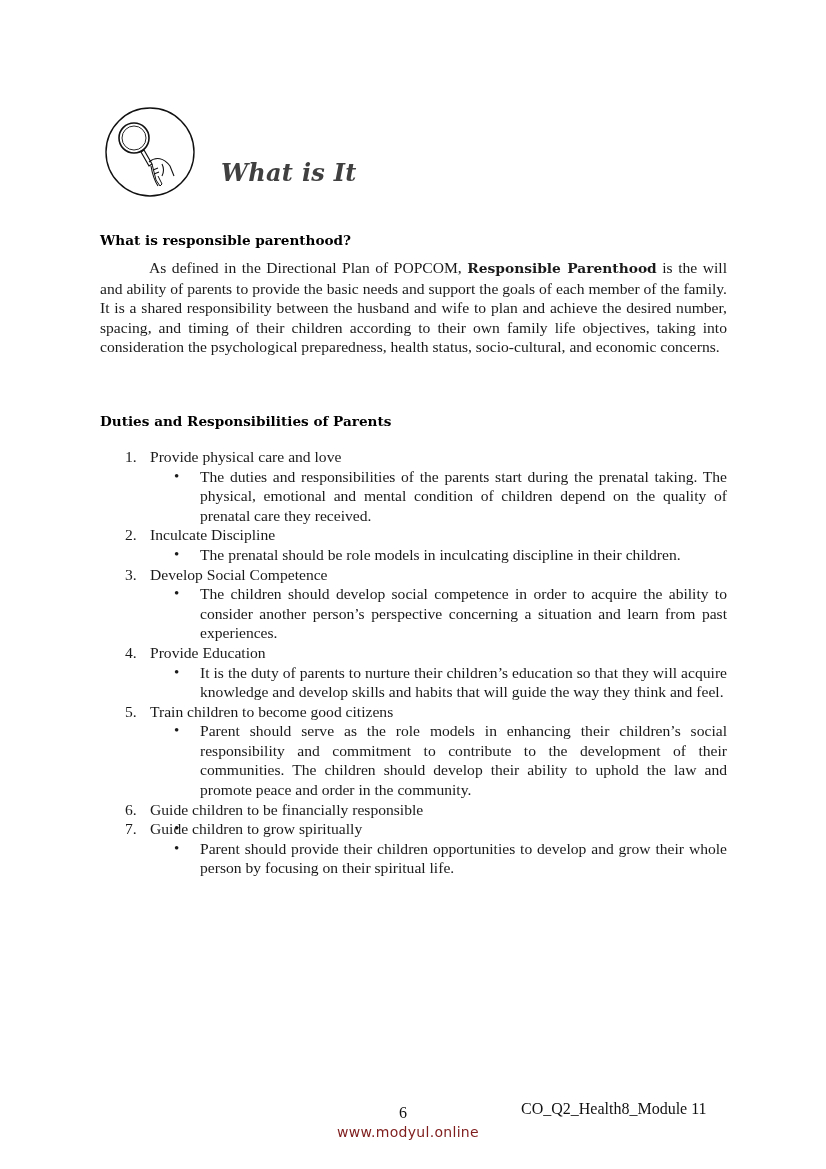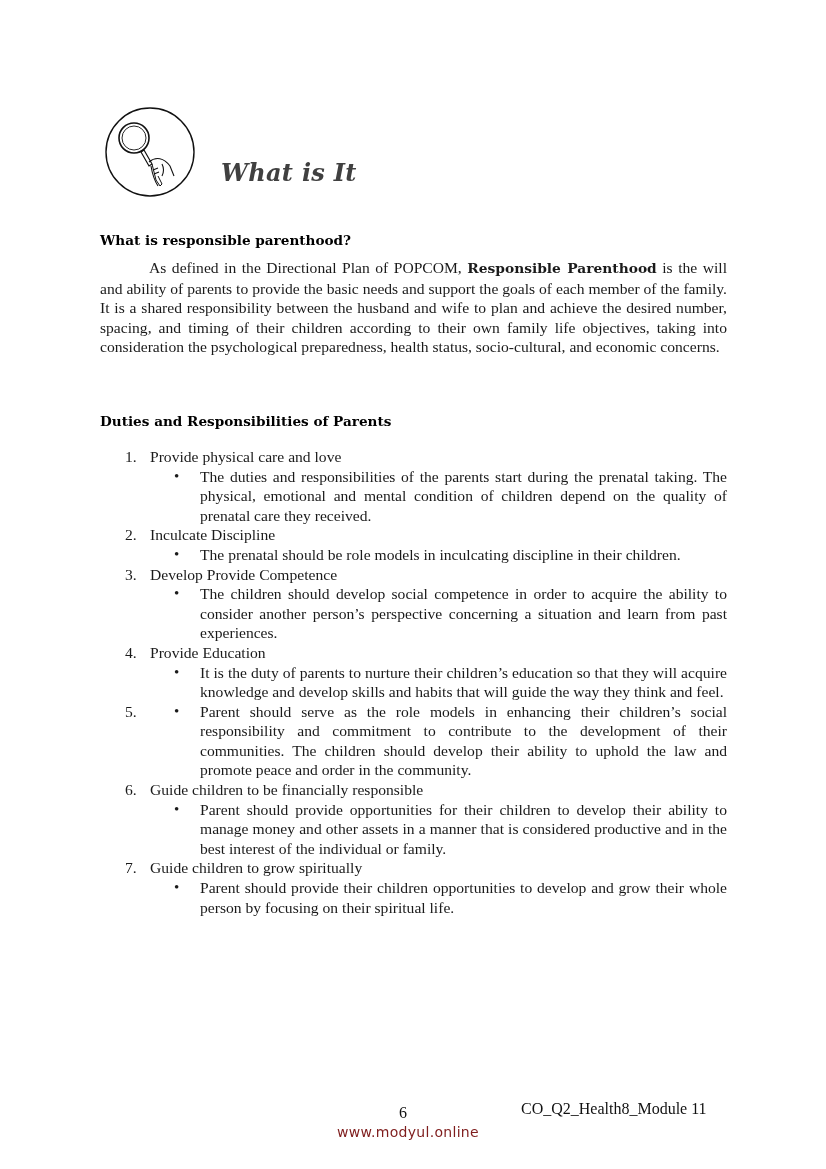--- a/index.html
+++ b/index.html
@@ -65,43 +65,44 @@
       </li>
       <li>
         <span class="num">2.</span>
         <span>Inculcate Discipline</span>
         <ul class="sub">
             <li><span class="bullet">•</span><span>The prenatal should be role models in inculcating discipline in their children.</span></li>
           </ul>
       </li>
       <li>
         <span class="num">3.</span>
-        <span>Develop Provide Competence</span>
+        <span>Develop Social Competence</span>
         <ul class="sub">
             <li><span class="bullet">•</span><span>The children should develop social competence in order to acquire the ability to consider another person’s perspective concerning a situation and learn from past experiences.</span></li>
           </ul>
       </li>
       <li>
         <span class="num">4.</span>
         <span>Provide Education</span>
         <ul class="sub">
             <li><span class="bullet">•</span><span>It is the duty of parents to nurture their children’s education so that they will acquire knowledge and develop skills and habits that will guide the way they think and feel.</span></li>
           </ul>
       </li>
       <li>
         <span class="num">5.</span>
+        <span>Train children to become good citizens</span>
         <ul class="sub">
             <li><span class="bullet">•</span><span>Parent should serve as the role models in enhancing their children’s social responsibility and commitment to contribute to the development of their communities. The children should develop their ability to uphold the law and promote peace and order in the community.</span></li>
           </ul>
       </li>
       <li>
         <span class="num">6.</span>
         <span>Guide children to be financially responsible</span>
         <ul class="sub">
-            <li><span class="bullet">•</span><span>Parent should provide opportunities for their children to develop their ability to manage money and other assets in a manner that is considered productive and in the best interest of the individual or family.</span></li>
+            <li><span class="bullet">•</span></li>
           </ul>
       </li>
       <li>
         <span class="num">7.</span>
         <span>Guide children to grow spiritually</span>
         <ul class="sub">
             <li><span class="bullet">•</span><span>Parent should provide their children opportunities to develop and grow their whole person by focusing on their spiritual life.</span></li>
           </ul>
       </li>
     </ol>

